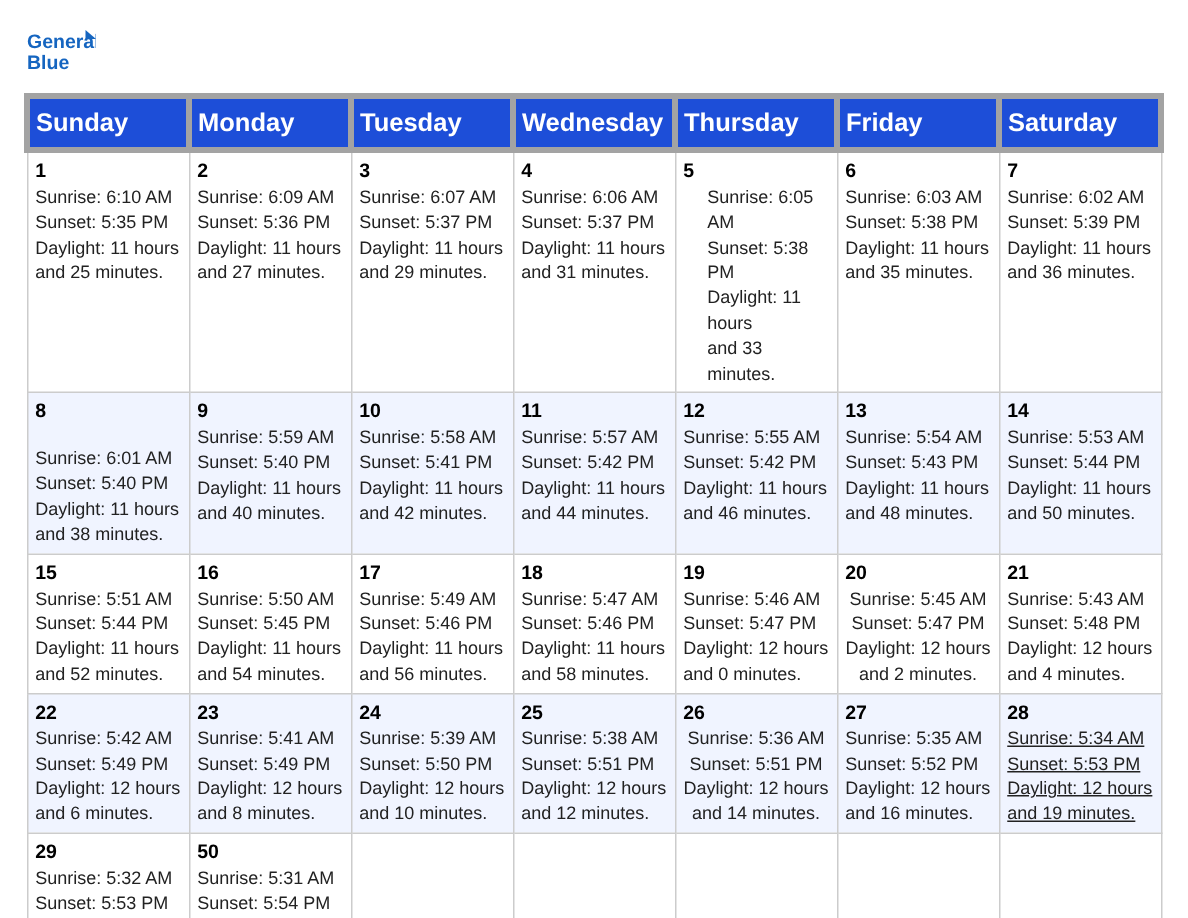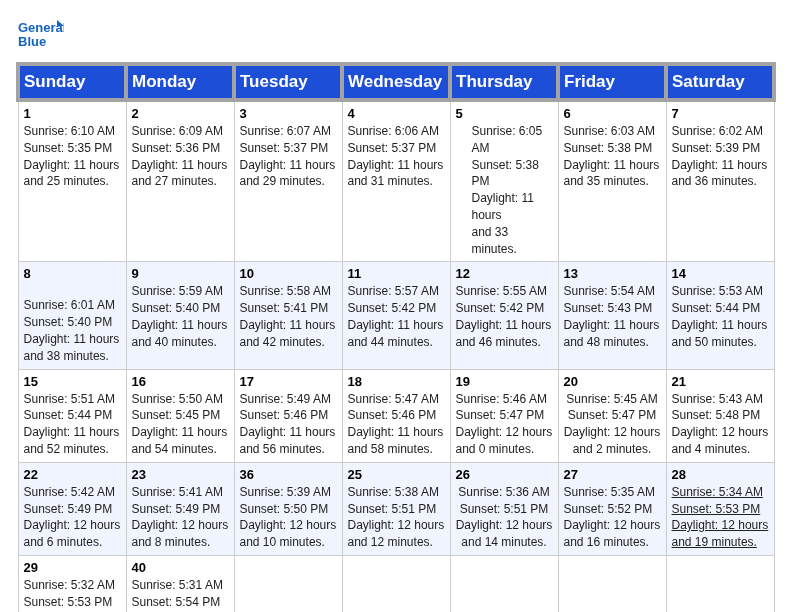--- a/index.html
+++ b/index.html
@@ -264,21 +264,21 @@
 and 6 minutes.</div>
         </td>
         <td>
           <span class="day-num">23</span>
           <div class="day-info" style="white-space: pre-line;">Sunrise: 5:41 AM
 Sunset: 5:49 PM
 Daylight: 12 hours
 and 8 minutes.</div>
         </td>
         <td>
-          <span class="day-num">36</span>
+          <span class="day-num">24</span>
           <div class="day-info" style="white-space: pre-line;">Sunrise: 5:39 AM
 Sunset: 5:50 PM
 Daylight: 12 hours
 and 10 minutes.</div>
         </td>
         <td>
           <span class="day-num">25</span>
           <div class="day-info" style="white-space: pre-line;">Sunrise: 5:38 AM
 Sunset: 5:51 PM
 Daylight: 12 hours
@@ -308,21 +308,21 @@
       </tr>
       <tr>
         <td>
           <span class="day-num">29</span>
           <div class="day-info" style="white-space: pre-line;">Sunrise: 5:32 AM
 Sunset: 5:53 PM
 Daylight: 12 hours
 and 21 minutes.</div>
         </td>
         <td>
-          <span class="day-num">40</span>
+          <span class="day-num">50</span>
           <div class="day-info" style="white-space: pre-line;">Sunrise: 5:31 AM
 Sunset: 5:54 PM
 Daylight: 12 hours
 and 23 minutes.</div>
         </td>
         <td class="empty"></td>
         <td class="empty"></td>
         <td class="empty"></td>
         <td class="empty"></td>
         <td class="empty"></td>

